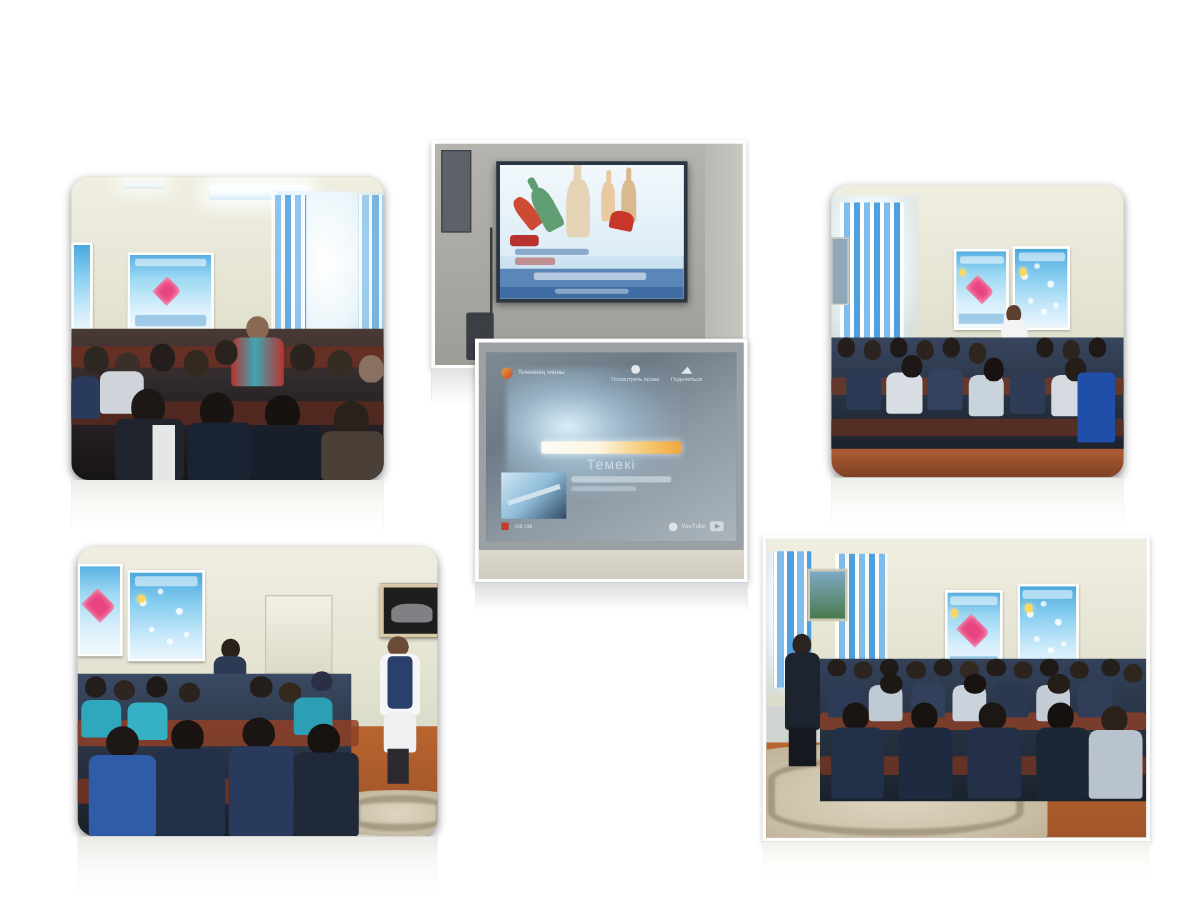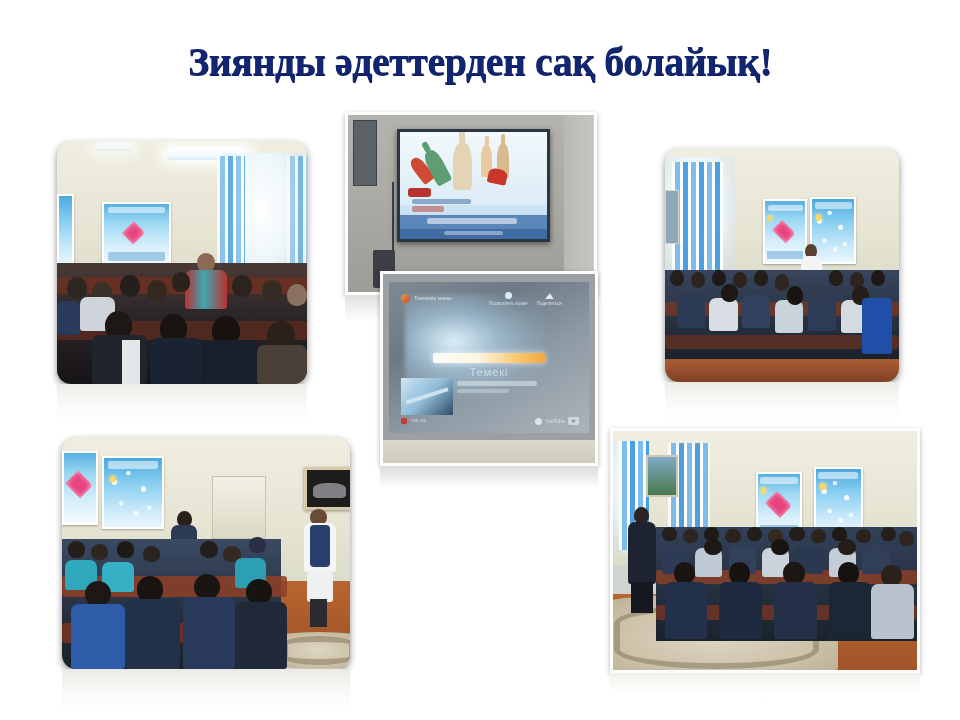--- a/index.html
+++ b/index.html
@@ -150,21 +150,20 @@
     content:"";position:absolute;inset:12% 8%;
     border:6px solid rgba(120,105,80,.45);border-radius:50%/30%;
     filter:blur(.7px);
   }
 </style>
 </head>
 <body>
 
 <div class="slide">
 
-  <div class="title">Зиянды әдеттерден сақ болайық!</div>
 
   <div class="ph round" style="left:57px;top:141px;width:250px;height:243px;">
     <div class="img">
       <div class="sc">
         <div class="layer wall-cream" style="left:0;top:0;width:100%;height:62%;"></div>
 
         <div class="layer ceil-light" style="left:44%;top:3%;width:32%;height:5%;"></div>
         <div class="layer ceil-light" style="left:16%;top:1%;width:14%;height:3%;opacity:.7;"></div>
 
         <div class="layer window-glow" style="left:66%;top:5%;width:34%;height:58%;"></div>

